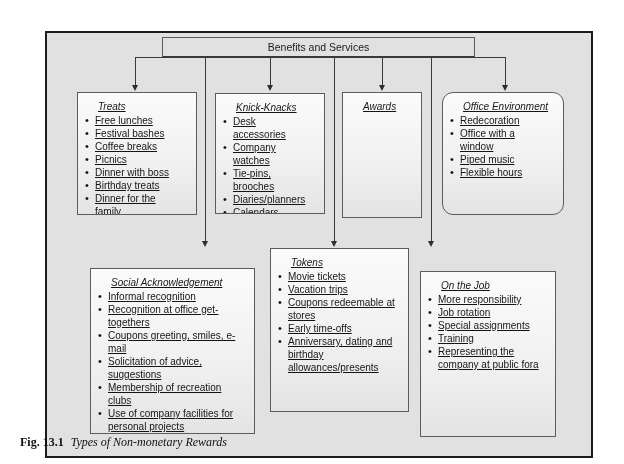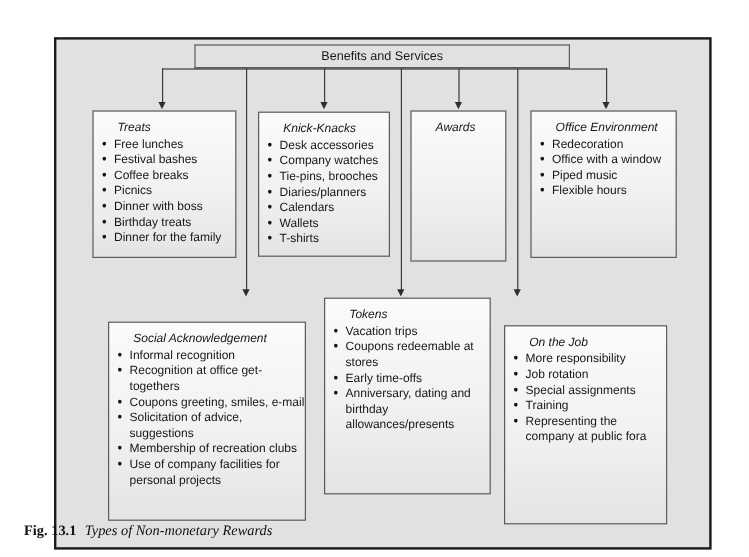--- a/index.html
+++ b/index.html
@@ -26,22 +26,23 @@
     position:absolute; width:0; height:0;
     border-left:3.5px solid transparent; border-right:3.5px solid transparent;
     border-top:6.5px solid #2e2e2e;
   }
 
   
   .node {
     position:absolute;
     border:1px solid #5c5c5c;
     background:linear-gradient(180deg, #fbfbfb 0%, #f1f1f1 55%, #e4e4e4 100%);
-    padding:7px 0 4px 7px;
+    padding:7px 13px 4px 7px;
     overflow:hidden;
+    text-decoration:underline;
   }
   .node-title {
     font-style:italic; font-size:10px; line-height:13px;
     margin-left:13px; margin-bottom:1px; color:#161616;
   }
   .node-list { list-style:none; }
   .node-list li {
     position:relative; padding-left:10px;
     font-size:10px; line-height:13px; color:#161616;
   }
@@ -114,21 +115,21 @@
         <li>Calendars</li>
         <li>Wallets</li>
         <li>T-shirts</li>
       </ul>
   </div>
 
   <div class="node" style="left:295px; top:59px; width:80px; height:126px;">
     <div class="node-title">Awards</div>
   </div>
 
-  <div class="node" style="left:395px; top:59px; width:122px; height:123px;">
+  <div class="node" style="left:395px; top:59px; width:122px; height:123px;border-radius:11px;">
     <div class="node-title">Office Environment</div>
     <ul class="node-list">
         <li>Redecoration</li>
         <li>Office with a window</li>
         <li>Piped music</li>
         <li>Flexible hours</li>
       </ul>
   </div>
 
   <div class="node" style="left:43px; top:215px; width:165px; height:166px;margin-top:20px;">
@@ -139,20 +140,21 @@
         <li>Coupons greeting, smiles, e-mail</li>
         <li>Solicitation of advice, suggestions</li>
         <li>Membership of recreation clubs</li>
         <li>Use of company facilities for personal projects</li>
       </ul>
   </div>
 
   <div class="node" style="left:223px; top:215px; width:139px; height:164px;">
     <div class="node-title">Tokens</div>
     <ul class="node-list">
+        <li>Movie tickets</li>
         <li>Vacation trips</li>
         <li>Coupons redeemable at stores</li>
         <li>Early time-offs</li>
         <li>Anniversary, dating and birthday allowances/presents</li>
       </ul>
   </div>
 
   <div class="node" style="left:373px; top:215px; width:136px; height:166px;margin-top:23px;">
     <div class="node-title">On the Job</div>
     <ul class="node-list">

